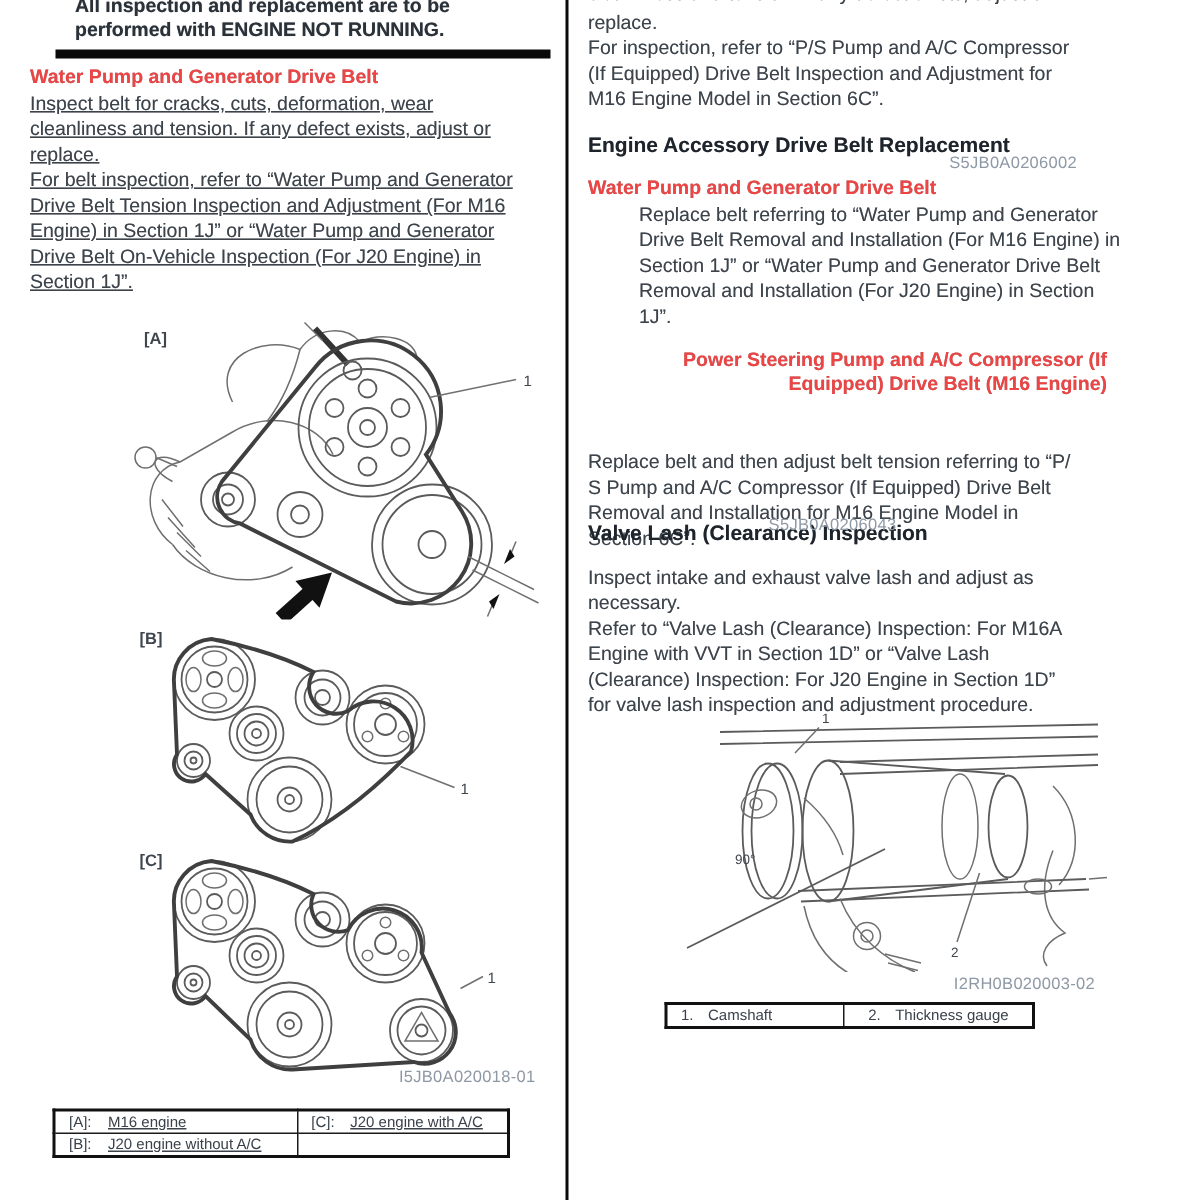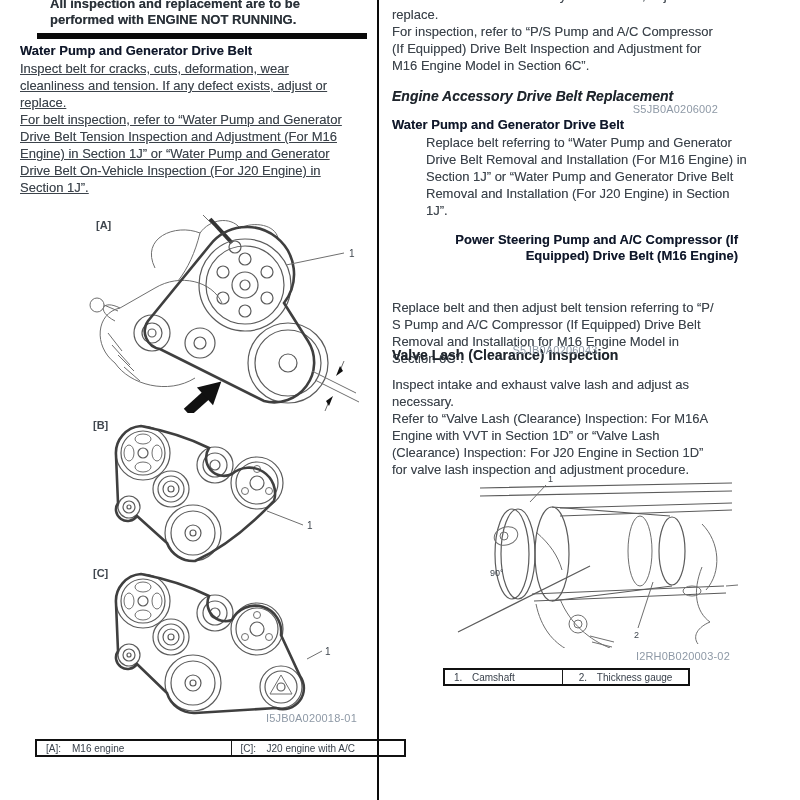--- a/index.html
+++ b/index.html
@@ -7,21 +7,21 @@
         font-family:"Liberation Sans", sans-serif;color:#3c434b;}
   .col{position:absolute;top:0;}
   .col-left{left:20px;width:355px;height:800px;}
   .col-right{left:392px;width:346px;height:800px;}
   .divider{position:absolute;left:377px;top:0;width:2px;height:800px;background:#0a0a0a;}
   .blk{position:absolute;}
   .body-text{font-size:13px;line-height:17px;white-space:pre-line;color:#3c434b;
              text-shadow:0 0 .4px rgba(60,70,80,.45);}
   .h-main{font-size:14px;font-weight:bold;color:#1e242b;line-height:16px;white-space:pre-line;
           text-shadow:0 0 .4px rgba(30,40,50,.5);}
-  .h-sub{font-size:13px;font-weight:bold;color:#0f172a;line-height:16px;white-space:pre-line;
+  .h-sub{font-size:13px;font-weight:bold;color:#ef4444;line-height:16px;white-space:pre-line;
          text-shadow:0 0 .4px rgba(30,40,50,.5);}
   .warning{font-size:13px;font-weight:bold;color:#2a3138;line-height:16px;white-space:pre-line;
            text-shadow:0 0 .5px rgba(30,40,50,.6);}
   .bar{background:#0a0a0a;}
   .fig-code{font-size:11px;color:#8e99a6;text-align:right;letter-spacing:.2px;}
   table.legend{border-collapse:collapse;table-layout:fixed;}
   table.legend td{border:1.5px solid #1a1a1a;font-size:10px;color:#39414b;height:14px;
                   padding:0 0 0 9px;vertical-align:middle;white-space:nowrap;overflow:hidden;}
   table.legend{border:2px solid #111;}
   .k{display:inline-block;min-width:26px;}
@@ -183,42 +183,46 @@
         <path class="ln2" d="M196,112 L207,131 L185,131 Z"></path>
           <circle class="ln" cx="196" cy="124" r="4"></circle>
         <path class="belt" d="M31,40 A27,27 0 0 1 56,11 C82,16 106,24 124,33 A18,18 0 0 0 147,57 A26,26 0 0 1 196,72 L215,113 A21,21 0 0 1 191,145 L110,150 A28,28 0 0 1 82,130 L52,101 A11,11 0 0 1 33,88 Z"></path>
         <path class="ln2" d="M222,96 L237,88"></path>
         <text x="240" y="92" font-size="10">1</text>
       </g>
     </svg>
 
     <div class="blk fig-code" style="top:712px;left:0;width:337px;">I5JB0A020018-01</div>
 
-    <table class="legend blk" style="top:739px;left:15px;width:371px;">
+    <table class="legend blk" style="top:739px;left:15px;width:305px;text-decoration:underline;">
       <tbody>
           <tr>
         <td style="width:50%;"><span class="k">[A]:</span><span>M16 engine</span></td>
         <td><span class="k">[C]:</span><span>J20 engine with A/C</span></td>
       </tr>
+      <tr>
+        <td><span class="k">[B]:</span><span>J20 engine without A/C</span></td>
+        <td></td>
+      </tr>
     </tbody>
       </table>
   </div>
 
   <div class="col col-right">
 
     <div class="blk clip-top" style="top:0;left:0;width:346px;">
       <div class="body-text">cleanliness and tension. If any defect exists, adjust or</div>
     </div>
 
     <div class="blk body-text" style="top:6px;left:0;width:346px;">replace.
 For inspection, refer to “P/S Pump and A/C Compressor
 (If Equipped) Drive Belt Inspection and Adjustment for
 M16 Engine Model in Section 6C”.</div>
 
-    <div class="blk h-main" style="top:88px;left:0;width:346px;font-style:italic;">Engine Accessory Drive Belt Replacement</div>
+    <div class="blk h-main" style="top:88px;left:0;width:346px;">Engine Accessory Drive Belt Replacement</div>
     <div class="blk fig-code" style="top:103px;left:0;width:326px;">S5JB0A0206002</div>
 
     <div class="blk h-sub" style="top:117px;left:0;width:346px;">Water Pump and Generator Drive Belt</div>
     <div class="blk body-text" style="top:134px;left:0;width:346px;margin-left:34px;">Replace belt referring to “Water Pump and Generator
 Drive Belt Removal and Installation (For M16 Engine) in
 Section 1J” or “Water Pump and Generator Drive Belt
 Removal and Installation (For J20 Engine) in Section
 1J”.</div>
 
     <div class="blk h-sub" style="top:232px;left:0;width:346px;text-align:right;">Power Steering Pump and A/C Compressor (If

